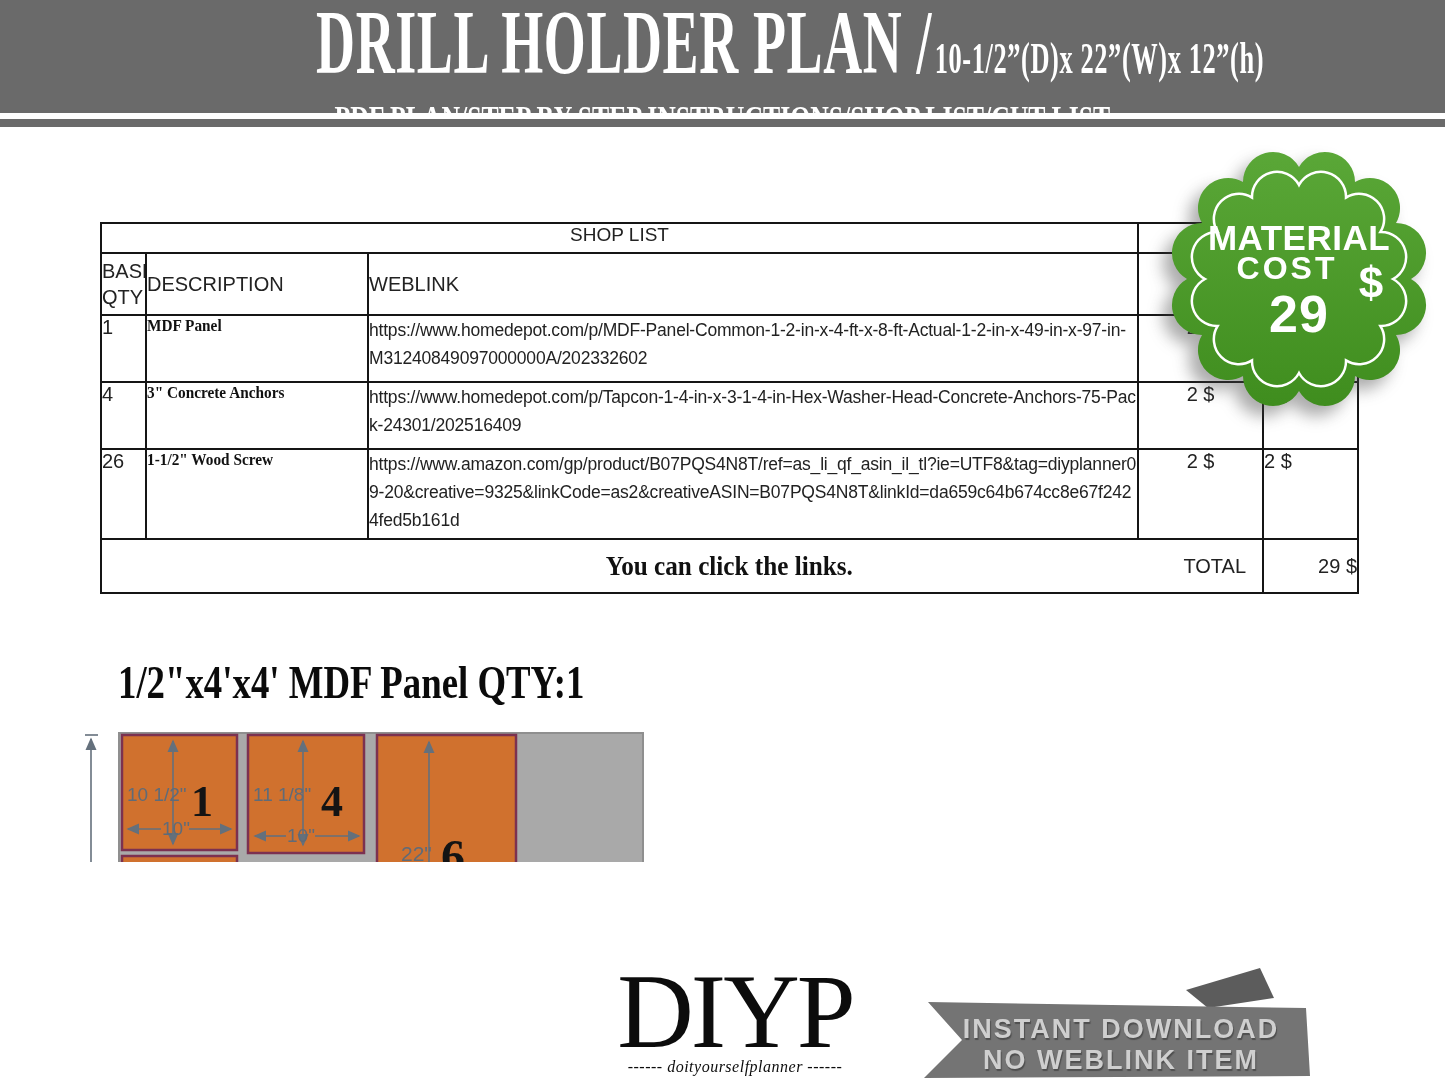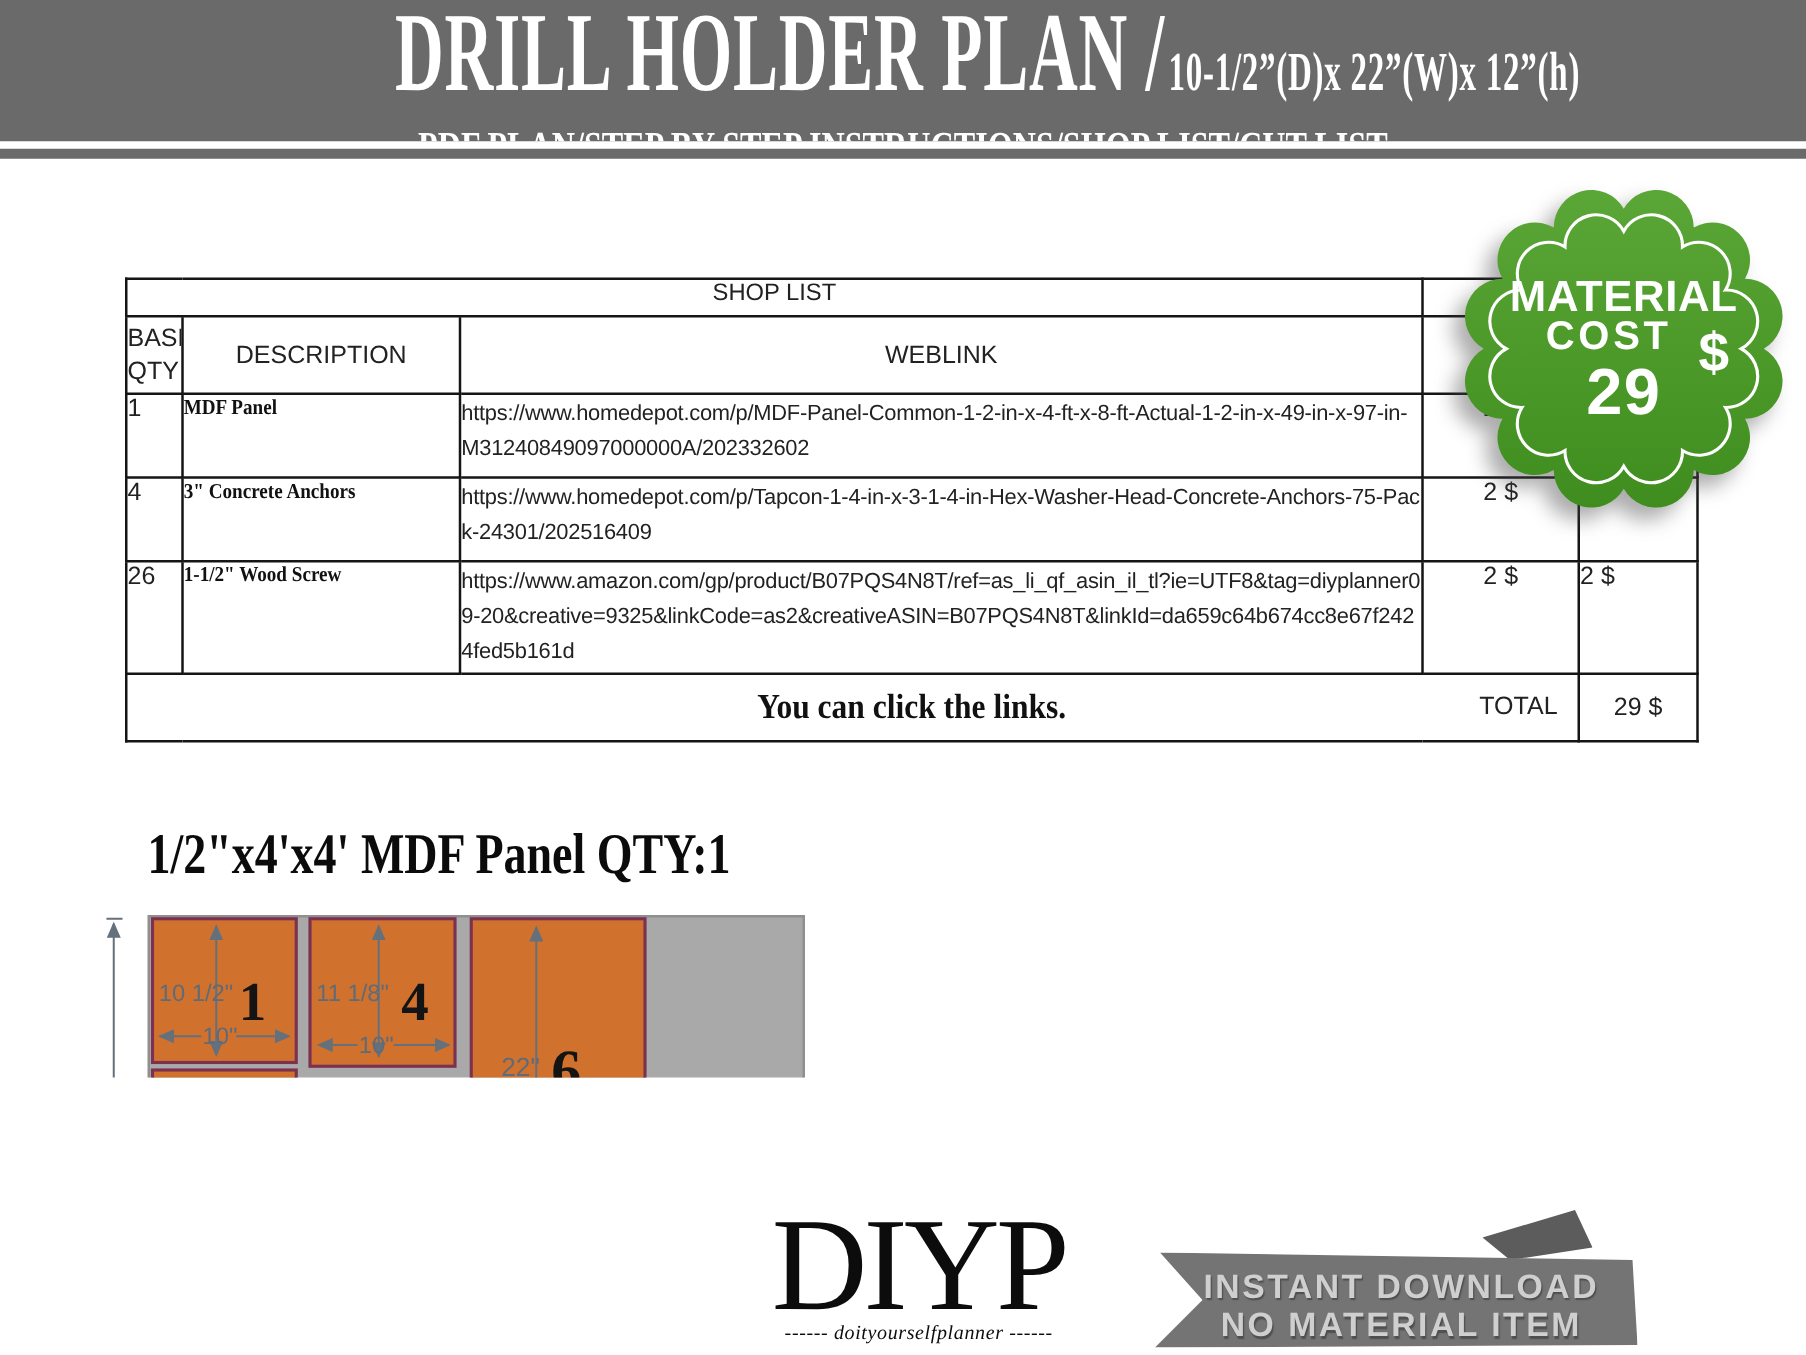--- a/index.html
+++ b/index.html
@@ -18,37 +18,37 @@
               font-family:"Liberation Serif",serif;font-weight:bold;font-size:33px;}
   .stripe{position:absolute;left:0;top:119px;width:1445px;height:8px;background:#6a6a6a;}
 
   
   table.shoplist{position:absolute;left:100px;top:222px;width:1257px;border-collapse:collapse;
                  table-layout:fixed;background:#fff;}
   table.shoplist td{border:2px solid #151515;padding:0;vertical-align:top;overflow:hidden;}
   td.cell-shoplist-title{height:28px;text-align:center;font-size:19px;color:#222;vertical-align:middle;margin-left:31px;}
   tr.hdr td{height:60px;vertical-align:middle;font-size:20px;color:#222;}
   td.hdr-qty{text-align:left;line-height:26px;padding-left:2px;}
-  td.hdr-desc,td.hdr-link{text-align:center;}
+  td.hdr-desc,td.hdr-link{}
   td.c-qty{font-size:20px;color:#222;padding:4px 2px 0 4px;}
   td.c-desc{padding:6px 0 0 8px;}
   .desc-t{display:inline-block;font-family:"Liberation Serif",serif;font-weight:bold;font-size:17px;
           transform:scaleX(.9);transform-origin:left;white-space:nowrap;color:#111;}
   td.c-link{padding:4px 8px 0 10px;margin-top:48px;}
   .link-t{font-size:17.5px;line-height:28px;color:#222;word-break:break-all;letter-spacing:-.2px;}
   td.c-price1{text-align:center;font-size:20px;color:#222;padding-top:16px;}
   td.c-price2{text-align:left;font-size:20px;color:#222;padding:16px 0 0 10px;}
   tr.r1 td{height:65px;} tr.r2 td{height:65px;} tr.r3 td{height:88px;}
   tr.foot td{height:52px;vertical-align:middle;}
   td.c-note{position:relative;}
   .note-t{position:absolute;left:0;right:0;top:50%;transform:translateY(-50%);text-align:center;}
   .note-inner{display:inline-block;margin-left:95px;font-family:"Liberation Serif",serif;
               font-weight:bold;font-size:28px;color:#111;transform:scaleX(.9);}
   .total-t{position:absolute;right:16px;top:50%;transform:translateY(-50%);font-size:20px;color:#222;}
-  td.c-total-val{vertical-align:middle;text-align:center;padding-left:14px;font-size:20px;color:#222;}
+  td.c-total-val{vertical-align:middle;text-align:right;padding-left:14px;font-size:20px;color:#222;}
 
   
   .badge{position:absolute;left:1163px;top:146px;width:272px;height:268px;
          filter:drop-shadow(-9px 10px 8px rgba(70,70,70,.45));z-index:5;}
   .badge svg{position:absolute;left:0;top:0;}
   .bt{position:absolute;left:0;width:100%;text-align:center;color:#fff;font-weight:bold;
       font-family:"Liberation Sans",sans-serif;}
   .bt-material{top:72px;font-size:35px;letter-spacing:.5px;}
   .bt-cost{top:104px;font-size:32px;letter-spacing:3px;transform:translateX(-12px);}
   .bt-dollar{top:112px;left:178px;width:60px;font-size:44px;}
@@ -212,17 +212,17 @@
   <div class="logo">
     <div class="logo-main">DIYP</div>
     <div class="logo-sub">------ doityourselfplanner ------</div>
   </div>
 
   <div class="ribbon-r">
     <div class="flap"></div>
     <div class="band"></div>
     <div class="ribbon-text">
       <div>INSTANT DOWNLOAD</div>
-      <div>NO MATERIAL ITEM</div>
+      <div>NO WEBLINK ITEM</div>
     </div>
   </div>
 
 </div>
 
 </body></html>

